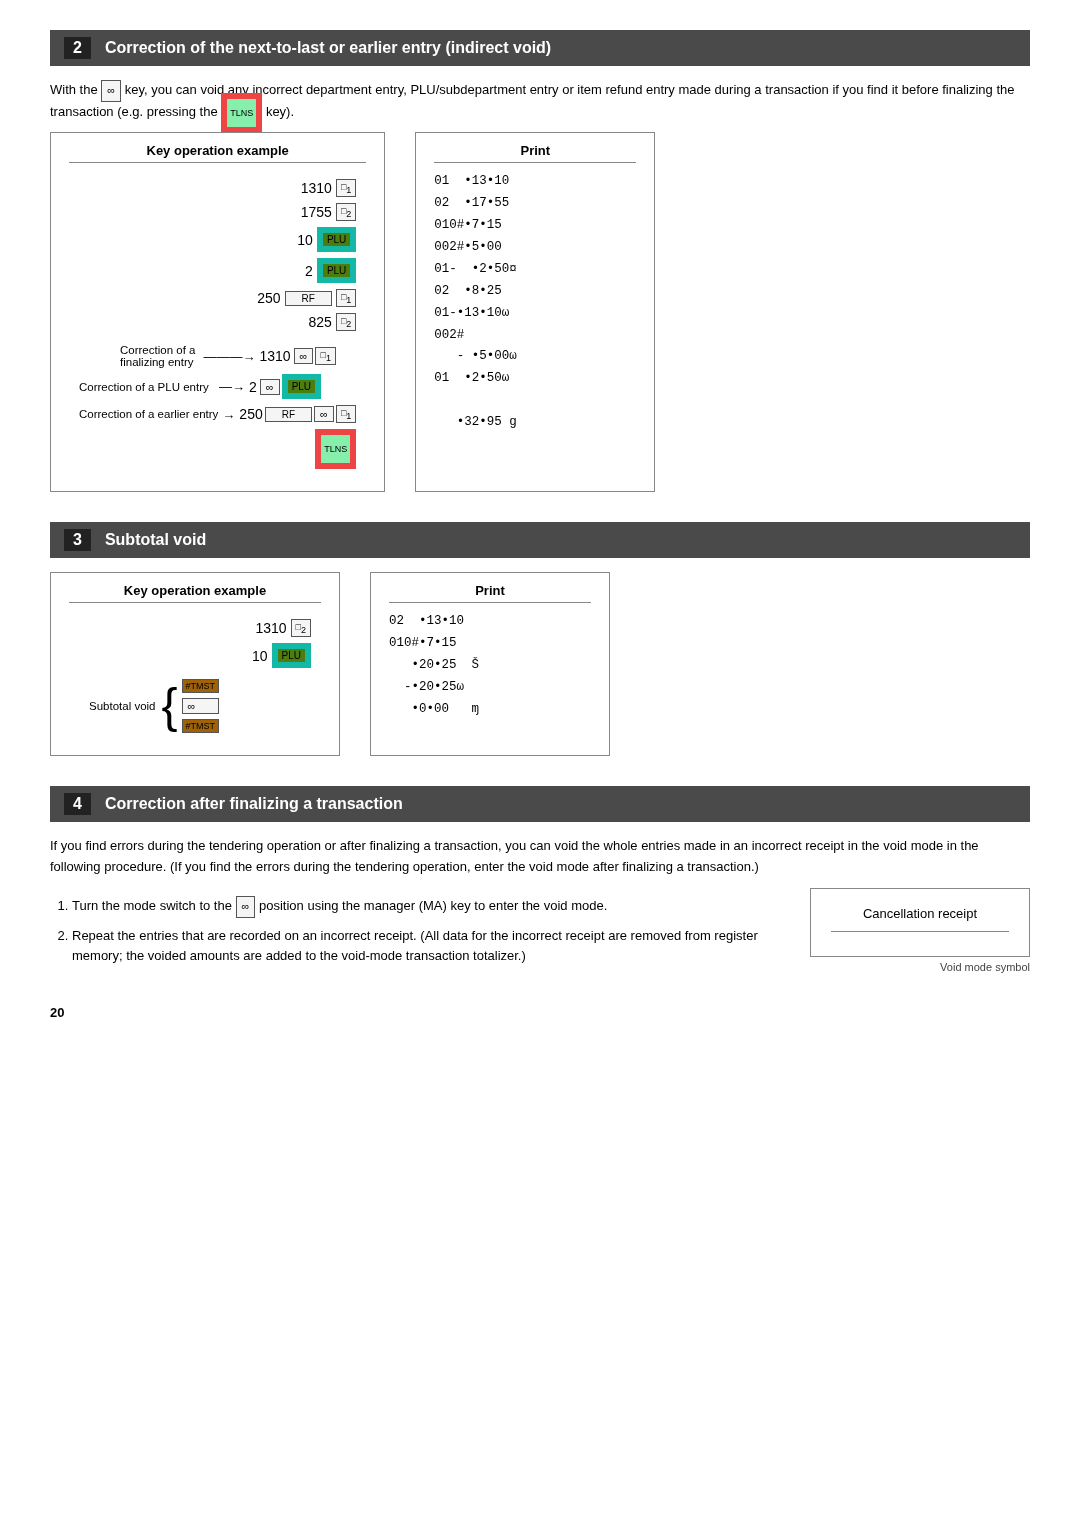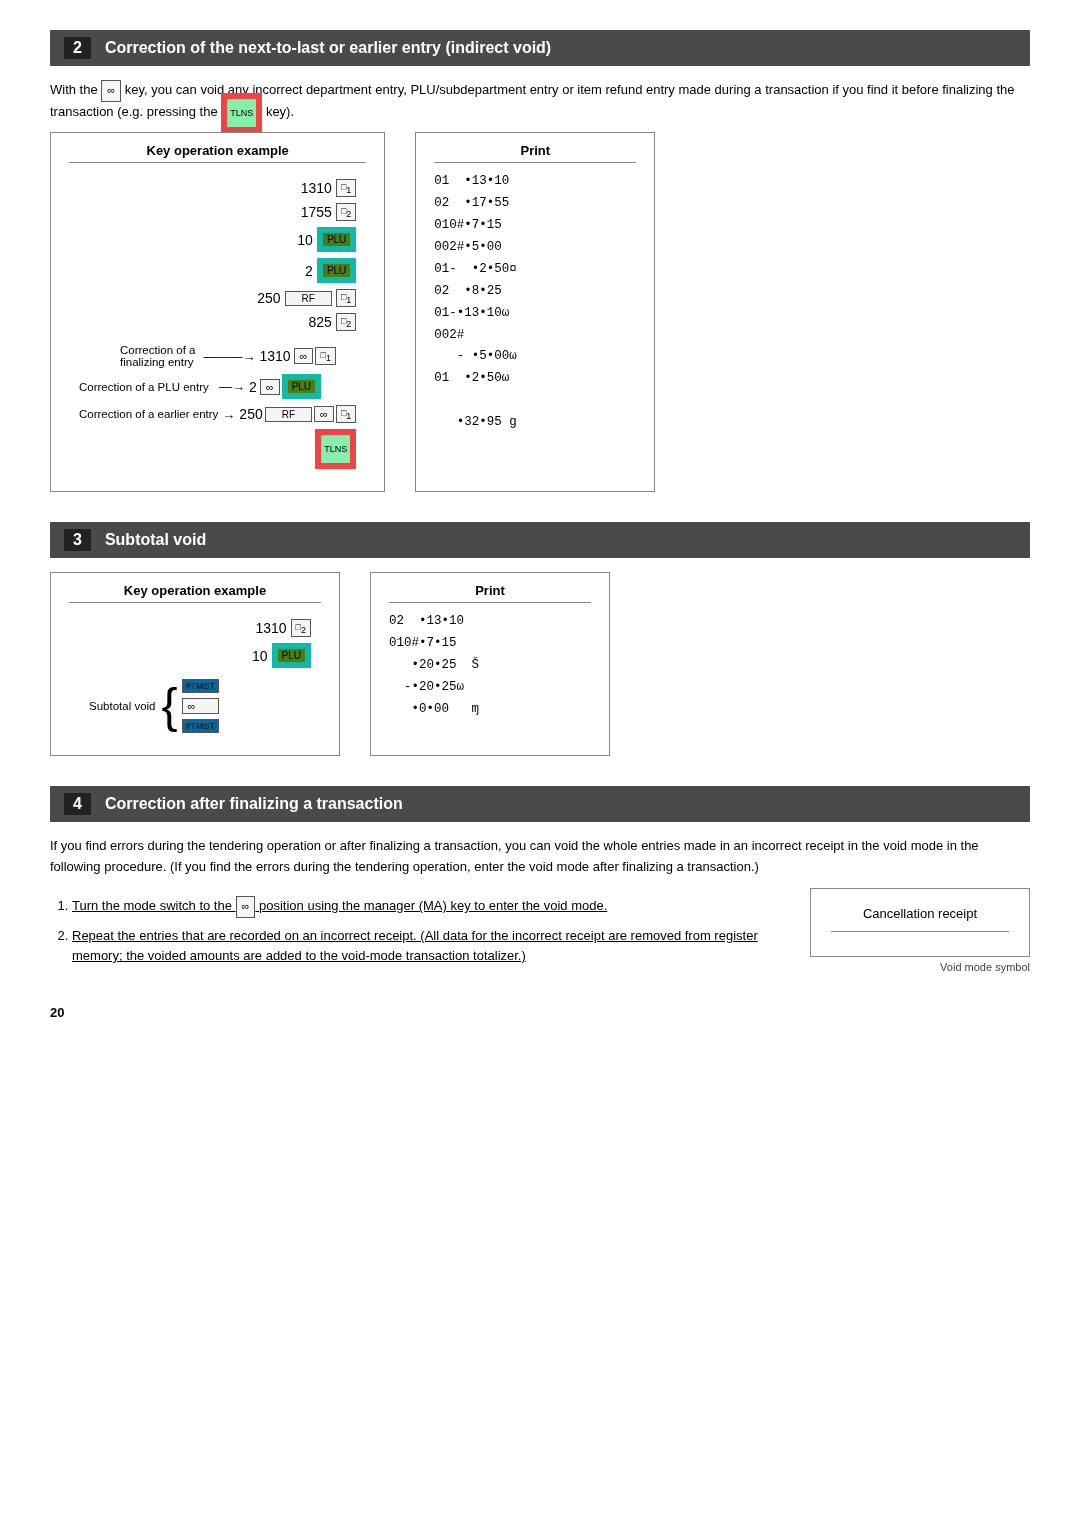--- a/index.html
+++ b/index.html
@@ -136,21 +136,20 @@
       margin-bottom: 8px;
       padding-bottom: 4px;
     }
 
     .s4-content {
       display: flex;
       gap: 30px;
     }
     .s4-left {
       flex: 1;
-      text-decoration: underline;
     }
 
     .void-mode-label {
       font-size: 11px;
       color: #444;
       margin-top: 4px;
       text-align: right;
     }
 
     .page-num {
@@ -188,21 +187,21 @@
     .plu-key {
       border: 6px solid #14b8a6;
       padding: 1px 4px;
       background: #4d7c0f;
       font-size: 10px;
       display: inline-block;
     }
     .tmst-key {
       border: 1px solid #555;
       padding: 1px 3px;
-      background: #0369a1;
+      background: #a16207;
       font-size: 9px;
       display: inline-block;
     }
 
     .s2-correction-block {
       margin-top: 10px;
       font-size: 11.5px;
     }
     .annot-row {
       display: flex;

